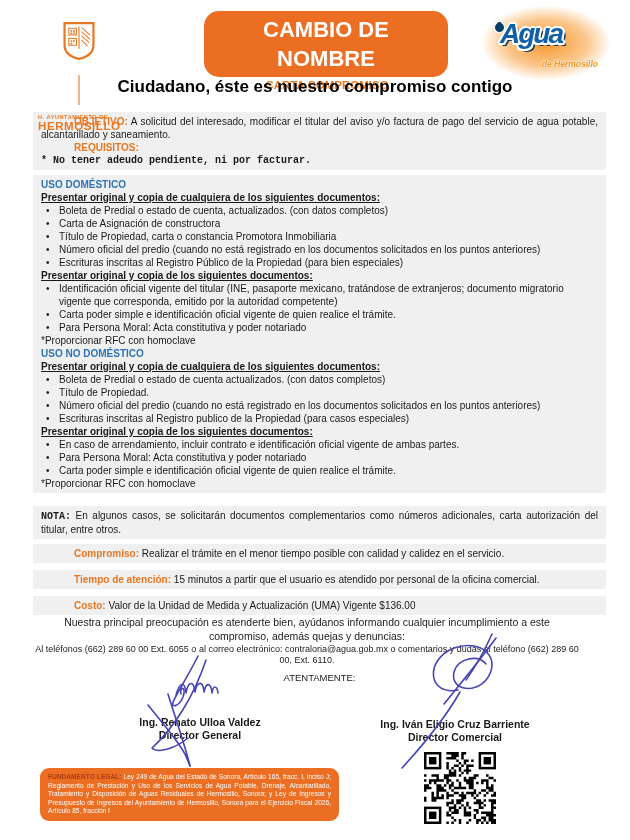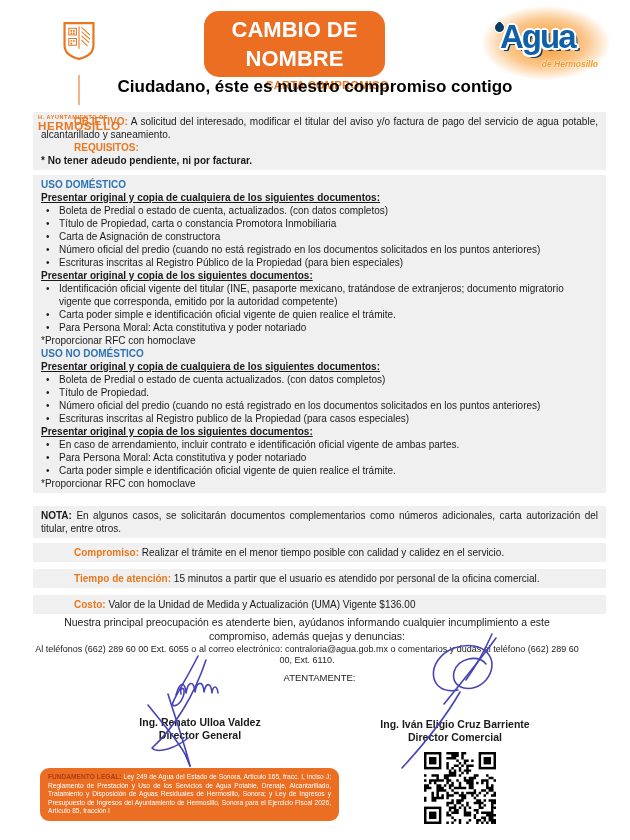--- a/index.html
+++ b/index.html
@@ -5,45 +5,45 @@
   html,body{margin:0;padding:0;background:#888;}
   .page{position:relative;width:630px;height:840px;background:#fff;margin:0 auto;
         font-family:"Liberation Sans",sans-serif;color:#1a1a1a;overflow:hidden;}
 
   
   .header{position:relative;height:112px;}
   .gov-logo{position:absolute;left:38px;top:20px;display:flex;align-items:center;gap:9px;color:var(--orange,#E87722);flex-direction:column;}
   .gov-divider{width:2px;height:30px;background:var(--orange,#E87722);opacity:.55;}
   .gov-text .small{font-size:5.5px;font-weight:bold;letter-spacing:.6px;}
   .gov-text .big{font-size:11.5px;font-weight:bold;letter-spacing:.6px;}
-  .badge{position:absolute;left:204px;top:11px;width:181px;height:66px;background:var(--badge-orange,#EB6E23);
+  .badge{position:absolute;left:204px;top:11px;width:244px;height:66px;background:var(--badge-orange,#EB6E23);
          border-radius:15px;color:#fff;font-weight:bold;font-size:22px;line-height:29px;
          display:flex;flex-direction:column;align-items:center;justify-content:center;}
   .agua-logo{position:absolute;right:24px;top:12px;width:120px;height:62px;}
   .agua-glow{position:absolute;left:-4px;top:-6px;right:-4px;bottom:-6px;
              background:radial-gradient(ellipse at center,rgba(246,145,30,.95) 0%,rgba(246,145,30,.5) 45%,rgba(246,145,30,0) 72%);
              border-radius:50%;}
-  .agua-word{position:absolute;left:14px;top:6px;font-size:33px;font-weight:bold;letter-spacing:-2px;
+  .agua-word{position:absolute;left:14px;top:6px;font-size:28px;font-weight:bold;font-style:italic;letter-spacing:-2px;
              color:var(--logo-blue,#1060A8);
              text-shadow:-2px 0 0 #fff,2px 0 0 #fff,0 -2px 0 #fff,0 2px 0 #fff,-1.5px -1.5px 0 #fff,1.5px 1.5px 0 #fff,
                          -1.5px 1.5px 0 #fff,1.5px -1.5px 0 #fff,3px 3px 0 var(--logo-navy,#0A3C66);}
   .drop{position:absolute;left:8px;top:10px;width:9px;height:9px;background:var(--logo-navy,#0A3C66);
         border:1.5px solid #fff;border-radius:0 50% 50% 50%;transform:rotate(45deg);}
   .agua-sub{position:absolute;right:8px;bottom:5px;font-size:8.5px;font-weight:bold;font-style:italic;
             color:#F7941D;text-shadow:0 0 2px #fff,0 0 2px #fff;}
   .subtitle{position:absolute;left:0;right:0;top:79px;text-align:center;font-size:11.5px;font-weight:bold;
             color:var(--orange,#E87722);margin-left:24px;}
   .tagline{position:absolute;left:0;right:0;top:77px;text-align:center;font-size:17px;font-weight:bold;color:#000;}
 
   
   .strip{margin:0 24px 0 33px;background:var(--content-bg,#F0F0F0);padding:3px 8px;}
   .gap5{height:5px;} .gap14{height:13px;} .gap7{height:7px;}
   .strip p{margin:0;font-size:10px;line-height:13px;text-align:justify;}
   .lbl{color:var(--orange,#E87722);font-weight:bold;margin-left:33px;}
-  .bold{font-weight:bold;}
+  .bold{font-weight:bold;font-family:Liberation Mono, monospace;}
   .blue-h{color:var(--blue-heading,#2E74B6);font-weight:bold;font-size:10.5px;line-height:14px;margin:2px 0 1px;}
   .ltitle{font-weight:bold;text-decoration:underline;font-size:10px;line-height:13px;margin:0;}
   ul.doc{margin:0;padding:0;list-style:none;}
   ul.doc li{position:relative;padding-left:18px;font-size:10px;line-height:13px;}
   ul.doc li::before{content:"\2022";position:absolute;left:5px;}
   .rfc{font-size:10px;line-height:13px;margin:0;}
 
   
   .footer{position:absolute;left:0;right:16px;top:616px;text-align:center;}
   .complaint-main{margin:0 55px;font-size:10.5px;line-height:13.5px;}
@@ -108,22 +108,22 @@
     <p class="bold">* No tener adeudo pendiente, ni por facturar.</p>
   </div>
 
   <div class="gap5"></div>
 
   <div class="strip">
     <p class="blue-h">USO DOMÉSTICO</p>
     <p class="ltitle">Presentar original y copia de cualquiera de los siguientes documentos:</p>
     <ul class="doc">
       <li>Boleta de Predial o estado de cuenta, actualizados. (con datos completos)</li>
+      <li>Carta de Asignación de constructora</li>
       <li>Título de Propiedad, carta o constancia Promotora Inmobiliaria</li>
-      <li>Carta de Asignación de constructora</li>
       <li>Número oficial del predio (cuando no está registrado en los documentos solicitados en los puntos anteriores)</li>
       <li>Escrituras inscritas al Registro Público de la Propiedad (para bien especiales)</li>
     </ul>
     <p class="ltitle">Presentar original y copia de los siguientes documentos:</p>
     <ul class="doc">
       <li>Identificación oficial vigente del titular (INE, pasaporte mexicano, tratándose de extranjeros; documento migratorio vigente que corresponda, emitido por la autoridad competente)</li>
       <li>Carta poder simple e identificación oficial vigente de quien realice el trámite.</li>
       <li>Para Persona Moral: Acta constitutiva y poder notariado</li>
     </ul>
     <p class="rfc">*Proporcionar RFC con homoclave</p>

